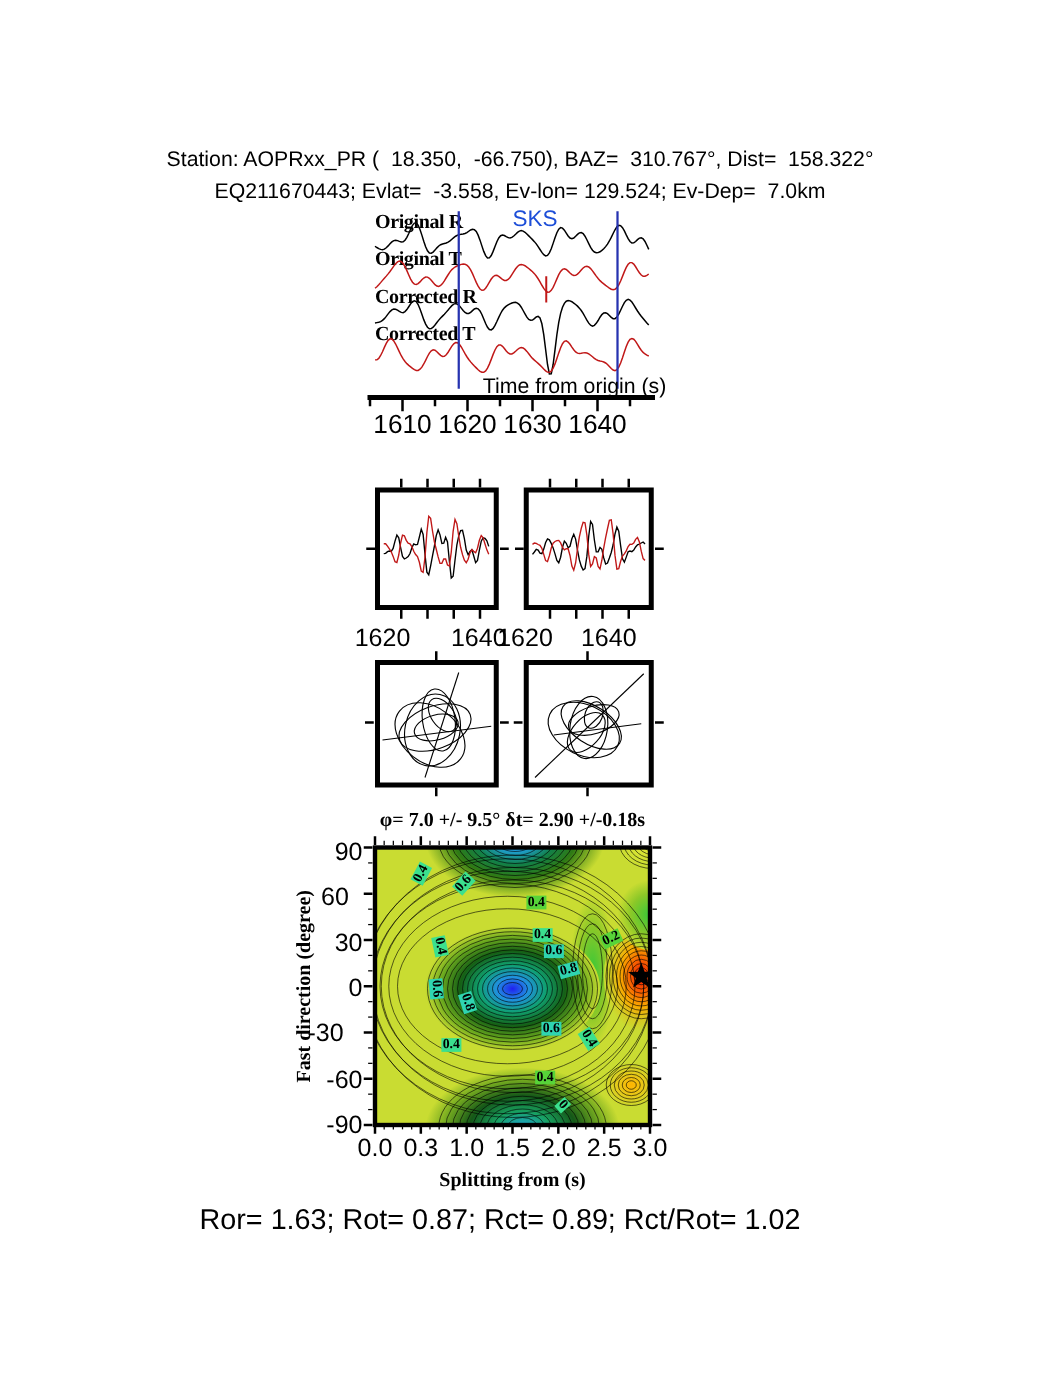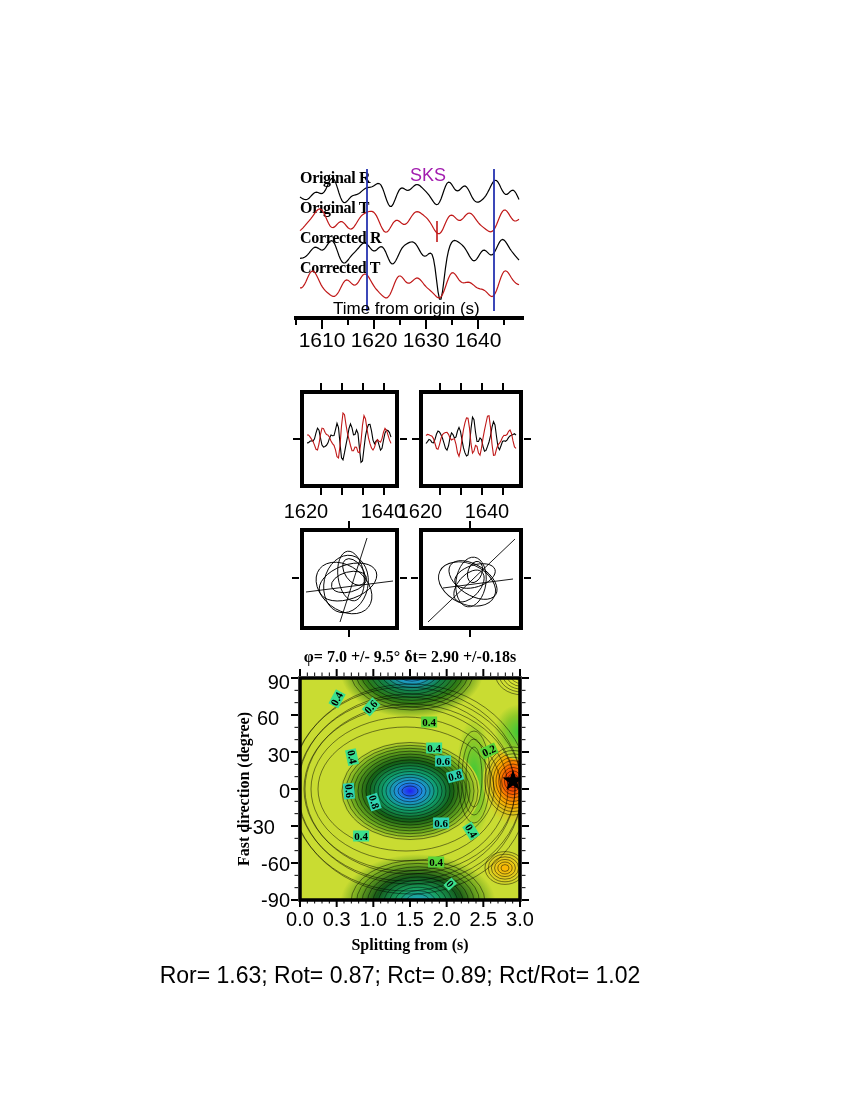--- a/index.html
+++ b/index.html
@@ -15,39 +15,41 @@
   .clab{position:absolute;font:bold 11px "Liberation Serif",serif;line-height:11px;
         padding:0 1px;white-space:nowrap;}
   .serifb{font-family:"Liberation Serif",serif;font-weight:bold;}
   svg{position:absolute;overflow:visible;}
 </style>
 </head>
 <body>
 
 <div id="page">
 
-
-  <div class="abs" style="left:410px;top:165px;font-size:18px;color:#a21caf">SKS</div>
+  <div class="abs hdr" style="top:118px">Station: AOPRxx_PR (  18.350,  -66.750), BAZ=  310.767°, Dist=  158.322°</div>
+  <div class="abs hdr" style="top:143px">EQ211670443; Evlat=  -3.558, Ev-lon= 129.524; Ev-Dep=  7.0km</div>
+
+  <div class="abs" style="left:410px;top:165px;font-size:18px;color:#1d4ed8">SKS</div>
 
   <div class="abs tlab" style="left:300px;top:169px">Original R</div>
   <div class="abs tlab" style="left:300px;top:199px">Original T</div>
   <div class="abs tlab" style="left:300px;top:229px">Corrected R</div>
   <div class="abs tlab" style="left:300px;top:259px">Corrected T</div>
 
   <svg id="wave-svg" style="left:288px;top:163px" width="240" height="152">
       <path d="M12.0 34.0L13.5 35.0L15.0 35.9L16.5 36.5L18.0 36.7L19.5 36.3L21.0 35.2L22.5 33.7L24.0 32.0L25.5 30.5L27.0 29.5L28.5 29.2L30.0 29.5L31.5 30.1L33.0 30.6L34.5 30.4L36.0 29.2L37.5 26.9L39.0 23.8L40.5 20.3L42.0 17.3L43.5 15.5L45.0 15.4L46.5 17.1L48.0 20.6L49.5 25.1L51.0 30.0L52.5 34.4L54.0 37.6L55.5 39.4L57.0 39.6L58.5 38.7L60.0 37.1L61.5 35.3L63.0 33.8L64.5 32.8L66.0 32.2L67.5 31.8L69.0 31.4L70.5 30.7L72.0 29.7L73.5 28.4L75.0 27.1L76.5 26.0L78.0 25.1L79.5 24.7L81.0 24.4L82.5 24.2L84.0 23.8L85.5 23.1L87.0 22.0L88.5 21.0L90.0 20.4L91.5 20.7L93.0 22.2L94.5 25.1L96.0 29.1L97.5 33.7L99.0 38.1L100.5 41.5L102.0 43.4L103.5 43.3L105.0 41.4L106.5 38.1L108.0 34.2L109.5 30.4L111.0 27.4L112.5 25.6L114.0 25.0L115.5 25.4L117.0 26.3L118.5 27.1L120.0 27.3L121.5 26.9L123.0 25.8L124.5 24.4L126.0 22.9L127.5 21.9L129.0 21.5L130.5 21.9L132.0 22.8L133.5 24.2L135.0 25.7L136.5 27.2L138.0 28.7L139.5 30.3L141.0 32.1L142.5 34.3L144.0 36.6L145.5 38.9L147.0 40.8L148.5 41.7L150.0 41.3L151.5 39.3L153.0 36.0L154.5 31.7L156.0 27.2L157.5 23.2L159.0 20.3L160.5 19.1L162.0 19.5L163.5 21.1L165.0 23.5L166.5 25.8L168.0 27.4L169.5 27.9L171.0 27.4L172.5 26.0L174.0 24.5L175.5 23.3L177.0 23.0L178.5 23.9L180.0 26.0L181.5 28.8L183.0 31.9L184.5 34.9L186.0 37.2L187.5 38.6L189.0 39.2L190.5 39.1L192.0 38.4L193.5 37.3L195.0 36.0L196.5 34.3L198.0 32.3L199.5 29.8L201.0 26.9L202.5 23.8L204.0 20.8L205.5 18.5L207.0 17.3L208.5 17.5L210.0 19.1L211.5 21.7L213.0 24.9L214.5 27.9L216.0 30.2L217.5 31.4L219.0 31.3L220.5 30.2L222.0 28.7L223.5 27.5L225.0 27.2L226.5 28.1L228.0 30.2L229.5 33.2L231.0 36.5" fill="none" stroke="#000000" stroke-width="1.2"></path>
       <path d="M12.0 67.6L13.5 66.4L15.0 64.8L16.5 63.1L18.0 61.3L19.5 59.6L21.0 57.9L22.5 56.1L24.0 54.2L25.5 52.1L27.0 49.9L28.5 48.0L30.0 46.5L31.5 45.9L33.0 46.3L34.5 47.8L36.0 50.3L37.5 53.5L39.0 57.0L40.5 60.3L42.0 62.8L43.5 64.3L45.0 64.6L46.5 63.9L48.0 62.5L49.5 60.8L51.0 59.4L52.5 58.6L54.0 58.7L55.5 59.6L57.0 61.2L58.5 63.0L60.0 64.7L61.5 65.8L63.0 66.1L64.5 65.4L66.0 63.9L67.5 61.7L69.0 59.2L70.5 56.8L72.0 54.5L73.5 52.7L75.0 51.4L76.5 50.4L78.0 49.6L79.5 49.0L81.0 48.5L82.5 48.3L84.0 48.4L85.5 49.1L87.0 50.6L88.5 52.9L90.0 55.9L91.5 59.4L93.0 62.9L94.5 65.9L96.0 68.2L97.5 69.2L99.0 69.0L100.5 67.6L102.0 65.3L103.5 62.7L105.0 60.2L106.5 58.4L108.0 57.4L109.5 57.3L111.0 58.1L112.5 59.3L114.0 60.6L115.5 61.4L117.0 61.4L118.5 60.6L120.0 59.0L121.5 56.7L123.0 54.3L124.5 52.0L126.0 50.2L127.5 49.0L129.0 48.6L130.5 48.9L132.0 49.6L133.5 50.7L135.0 51.8L136.5 53.1L138.0 54.4L139.5 55.9L141.0 57.8L142.5 60.0L144.0 62.5L145.5 65.2L147.0 67.7L148.5 69.6L150.0 70.7L151.5 70.6L153.0 69.3L154.5 66.9L156.0 63.6L157.5 60.1L159.0 56.7L160.5 54.1L162.0 52.5L163.5 52.1L165.0 52.6L166.5 53.9L168.0 55.4L169.5 56.7L171.0 57.4L172.5 57.3L174.0 56.3L175.5 54.8L177.0 53.0L178.5 51.4L180.0 50.3L181.5 50.0L183.0 50.6L184.5 51.9L186.0 53.7L187.5 55.8L189.0 57.9L190.5 59.8L192.0 61.5L193.5 62.9L195.0 64.1L196.5 65.3L198.0 66.4L199.5 67.5L201.0 68.4L202.5 68.8L204.0 68.4L205.5 67.1L207.0 64.9L208.5 61.8L210.0 58.1L211.5 54.3L213.0 50.9L214.5 48.4L216.0 47.1L217.5 47.1L219.0 48.3L220.5 50.4L222.0 52.9L223.5 55.2L225.0 57.0L226.5 58.0L228.0 58.0L229.5 57.3L231.0 56.2" fill="none" stroke="#c01818" stroke-width="1.2"></path>
       <path d="M12.0 95.4L13.5 95.1L15.0 94.8L16.5 94.3L18.0 93.3L19.5 91.9L21.0 90.1L22.5 88.1L24.0 86.3L25.5 84.9L27.0 84.2L28.5 84.4L30.0 85.1L31.5 86.1L33.0 86.9L34.5 87.1L36.0 86.3L37.5 84.7L39.0 82.4L40.5 80.1L42.0 78.3L43.5 77.6L45.0 78.3L46.5 80.6L48.0 84.2L49.5 88.4L51.0 92.7L52.5 96.3L54.0 98.8L55.5 100.0L57.0 99.9L58.5 98.7L60.0 97.0L61.5 95.0L63.0 93.1L64.5 91.4L66.0 89.9L67.5 88.4L69.0 86.7L70.5 85.0L72.0 83.1L73.5 81.5L75.0 80.3L76.5 79.9L78.0 80.4L79.5 81.7L81.0 83.5L82.5 85.4L84.0 87.0L85.5 87.8L87.0 87.8L88.5 86.9L90.0 85.5L91.5 84.2L93.0 83.6L94.5 84.1L96.0 85.8L97.5 88.6L99.0 92.2L100.5 95.8L102.0 98.8L103.5 100.6L105.0 100.9L106.5 99.7L108.0 97.3L109.5 94.2L111.0 90.9L112.5 87.8L114.0 85.2L115.5 83.3L117.0 81.9L118.5 80.9L120.0 80.1L121.5 79.4L123.0 79.0L124.5 78.9L126.0 79.5L127.5 80.7L129.0 82.8L130.5 85.4L132.0 88.1L133.5 90.7L135.0 92.5L136.5 93.2L138.0 93.0L139.5 91.9L141.0 90.6L142.5 90.1L144.0 91.4L145.5 96.0L147.0 104.7L148.5 116.6L150.0 128.6L151.5 136.2L153.0 136.1L154.5 128.6L156.0 116.9L157.5 104.8L159.0 94.9L160.5 87.7L162.0 82.8L163.5 79.7L165.0 78.0L166.5 77.4L168.0 77.7L169.5 78.4L171.0 79.5L172.5 80.6L174.0 81.9L175.5 83.5L177.0 85.4L178.5 87.7L180.0 90.4L181.5 93.1L183.0 95.5L184.5 97.2L186.0 97.9L187.5 97.3L189.0 95.7L190.5 93.4L192.0 90.8L193.5 88.7L195.0 87.4L196.5 87.2L198.0 87.9L199.5 89.4L201.0 90.9L202.5 91.9L204.0 91.9L205.5 90.6L207.0 88.3L208.5 85.2L210.0 82.0L211.5 79.1L213.0 77.2L214.5 76.5L216.0 77.1L217.5 78.6L219.0 80.9L220.5 83.4L222.0 85.8L223.5 88.0L225.0 90.0L226.5 91.8L228.0 93.6L229.5 95.4L231.0 97.0" fill="none" stroke="#000000" stroke-width="1.2"></path>
       <path d="M12.0 124.9L13.5 124.8L15.0 123.7L16.5 121.4L18.0 118.4L19.5 114.9L21.0 111.7L22.5 109.3L24.0 108.1L25.5 108.2L27.0 109.7L28.5 112.2L30.0 115.3L31.5 118.5L33.0 121.6L34.5 124.1L36.0 126.2L37.5 127.9L39.0 129.3L40.5 130.5L42.0 131.7L43.5 132.7L45.0 133.3L46.5 133.3L48.0 132.4L49.5 130.7L51.0 128.2L52.5 125.3L54.0 122.2L55.5 119.5L57.0 117.7L58.5 116.9L60.0 117.2L61.5 118.4L63.0 119.9L64.5 121.3L66.0 122.1L67.5 122.0L69.0 120.8L70.5 118.8L72.0 116.3L73.5 113.9L75.0 112.0L76.5 111.1L78.0 111.2L79.5 112.5L81.0 114.6L82.5 117.2L84.0 119.9L85.5 122.4L87.0 124.6L88.5 126.5L90.0 128.2L91.5 129.8L93.0 131.3L94.5 132.8L96.0 134.1L97.5 134.8L99.0 134.8L100.5 133.7L102.0 131.5L103.5 128.3L105.0 124.5L106.5 120.5L108.0 117.0L109.5 114.4L111.0 113.0L112.5 113.0L114.0 114.1L115.5 115.8L117.0 117.8L118.5 119.4L120.0 120.2L121.5 120.2L123.0 119.3L124.5 118.0L126.0 116.6L127.5 115.5L129.0 115.0L130.5 115.4L132.0 116.5L133.5 118.1L135.0 120.0L136.5 122.0L138.0 123.7L139.5 125.1L141.0 126.4L142.5 127.7L144.0 129.1L145.5 130.6L147.0 132.2L148.5 133.7L150.0 134.7L151.5 134.9L153.0 133.9L154.5 131.5L156.0 128.1L157.5 123.8L159.0 119.3L160.5 115.2L162.0 112.0L163.5 110.1L165.0 109.7L166.5 110.6L168.0 112.4L169.5 114.7L171.0 116.8L172.5 118.5L174.0 119.5L175.5 119.8L177.0 119.6L178.5 119.3L180.0 119.2L181.5 119.4L183.0 120.1L184.5 121.2L186.0 122.4L187.5 123.7L189.0 124.7L190.5 125.4L192.0 125.8L193.5 126.1L195.0 126.6L196.5 127.4L198.0 128.6L199.5 130.2L201.0 131.8L202.5 133.0L204.0 133.5L205.5 132.8L207.0 130.7L208.5 127.4L210.0 123.2L211.5 118.6L213.0 114.2L214.5 110.7L216.0 108.5L217.5 107.8L219.0 108.4L220.5 110.1L222.0 112.5L223.5 115.0L225.0 117.2L226.5 118.9L228.0 120.2L229.5 121.1L231.0 121.8" fill="none" stroke="#c01818" stroke-width="1.2"></path>
       <line x1="79" y1="6" x2="79" y2="148" stroke="#2633b0" stroke-width="1.8"></line>
       <line x1="206" y1="6" x2="206" y2="148" stroke="#2633b0" stroke-width="1.8"></line>
       <line x1="149" y1="58" x2="149" y2="79" stroke="#c01818" stroke-width="1.6"></line>
     </svg>
 
-  <div class="abs" style="left:333px;top:299px;width:200px;text-align:left;font-size:17px">Time from origin (s)</div>
+  <div class="abs" style="left:333px;top:299px;width:200px;text-align:right;font-size:17px">Time from origin (s)</div>
   <div class="abs" style="left:294px;top:316px;width:230px;height:4px;background:#000"></div>
   <div id="taxis-ticks">
       <div class="tick" style="left:321px;top:320px;width:2px;height:9px"></div>
       <div class="tick" style="left:373px;top:320px;width:2px;height:9px"></div>
       <div class="tick" style="left:425px;top:320px;width:2px;height:9px"></div>
       <div class="tick" style="left:477px;top:320px;width:2px;height:9px"></div>
       <div class="tick" style="left:295px;top:320px;width:2px;height:5px"></div>
       <div class="tick" style="left:347px;top:320px;width:2px;height:5px"></div>
       <div class="tick" style="left:399px;top:320px;width:2px;height:5px"></div>
       <div class="tick" style="left:451px;top:320px;width:2px;height:5px"></div>

